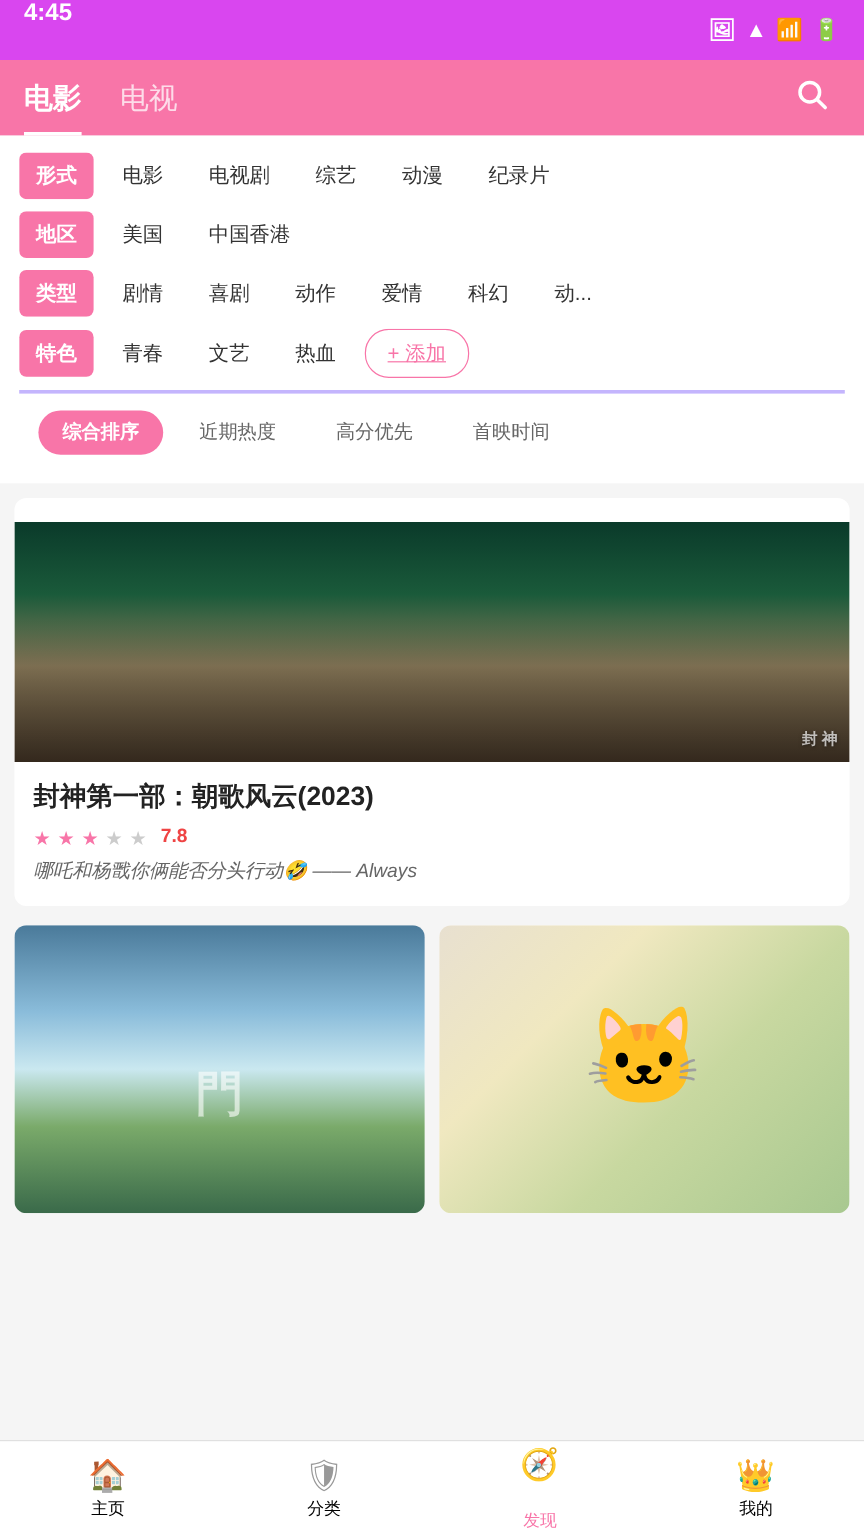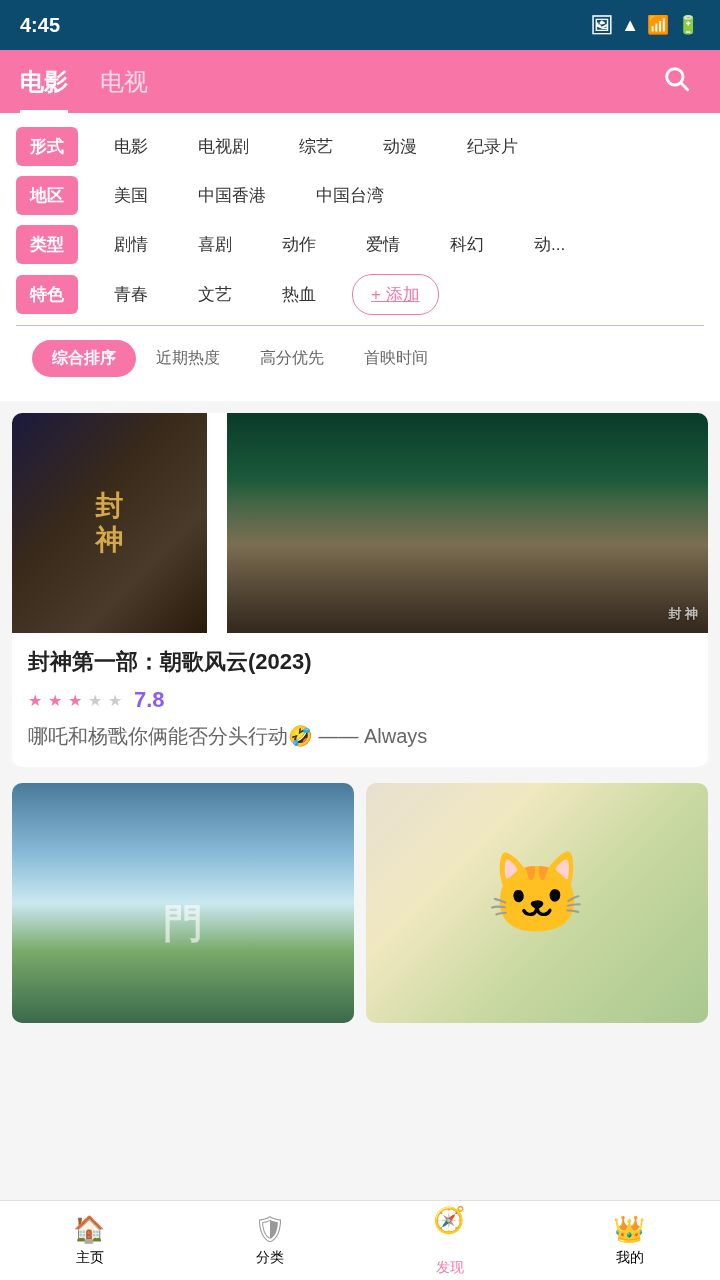--- a/index.html
+++ b/index.html
@@ -7,24 +7,23 @@
     body {
       width: 720px;
       min-height: 1280px;
       font-family: -apple-system, 'PingFang SC', 'Microsoft YaHei', sans-serif;
       background: #f5f5f5;
       overflow-x: hidden;
     }
 
     
     .status-bar {
-      background: #0c4a6e;
+      background: #d946ef;
       height: 50px;
       display: flex;
-      align-items: center;
       justify-content: space-between;
       padding: 0 20px;
       color: white;
       font-size: 18px;
       font-weight: 600;
     }
     .status-bar-time { font-size: 20px; font-weight: 700; }
     .status-bar-icons { display: flex; align-items: center; gap: 8px; }
 
     
@@ -62,21 +61,21 @@
     .filter-section {
       background: white;
       padding: 14px 16px;
     }
     .filter-row {
       display: flex;
       align-items: center;
       margin-bottom: 10px;
       flex-wrap: nowrap;
       overflow-x: auto;
-      gap: 22px;
+      gap: 10px;
     }
     .filter-row:last-child { margin-bottom: 0; }
     .filter-label {
       background: #f875a8;
       color: white;
       font-size: 17px;
       font-weight: 600;
       padding: 8px 14px;
       border-radius: 6px;
       min-width: 56px;
@@ -102,22 +101,23 @@
       cursor: pointer;
       white-space: nowrap;
       flex-shrink: 0;
       text-decoration: underline;
     }
 
     
     .sort-bar {
       display: flex;
       padding: 14px 16px 10px;
+      gap: 10px;
       background: white;
-      border-top: 1px solid #c4b5fd;
+      border-top: 3px solid #c4b5fd;
     }
     .sort-tab {
       font-size: 16px;
       color: #666;
       padding: 8px 20px;
       border-radius: 22px;
       cursor: pointer;
     }
     .sort-tab.active {
       background: #f875a8;
@@ -135,20 +135,21 @@
     .movie-card-featured {
       background: white;
       border-radius: 10px;
       overflow: hidden;
       margin-bottom: 16px;
     }
     .movie-images-row {
       display: flex;
       height: 220px;
       gap: 20px;
+      flex-direction: column;
     }
     .movie-thumb-small {
       width: 195px;
       flex-shrink: 0;
       background: #2a2a4a;
       overflow: hidden;
       position: relative;
     }
     .movie-thumb-large {
       flex: 1;
@@ -209,28 +210,29 @@
       gap: 2px;
     }
     .star {
       width: 18px;
       height: 18px;
       color: #f875a8;
       font-size: 16px;
     }
     .star.half { color: #ccc; }
     .rating-score {
-      font-size: 22px;
-      color: #8b5cf6;
+      font-size: 16px;
+      color: #ef4444;
       font-weight: 600;
     }
     .movie-comment {
-      font-size: 20px;
+      font-size: 16px;
       color: #666;
       line-height: 1.5;
+      font-style: italic;
     }
 
     
     .movies-grid {
       display: flex;
       gap: 12px;
       margin-bottom: 16px;
     }
     .movie-card-small {
       flex: 1;
@@ -357,21 +359,20 @@
     <div class="filter-tag">电视剧</div>
     <div class="filter-tag">综艺</div>
     <div class="filter-tag">动漫</div>
     <div class="filter-tag">纪录片</div>
   </div>
 
   <div class="filter-row">
     <div class="filter-label">地区</div>
     <div class="filter-tag">美国</div>
     <div class="filter-tag">中国香港</div>
-    <div class="filter-tag">中国台湾</div>
   </div>
 
   <div class="filter-row">
     <div class="filter-label">类型</div>
     <div class="filter-tag">剧情</div>
     <div class="filter-tag">喜剧</div>
     <div class="filter-tag">动作</div>
     <div class="filter-tag">爱情</div>
     <div class="filter-tag">科幻</div>
     <div class="filter-tag">动...</div>

